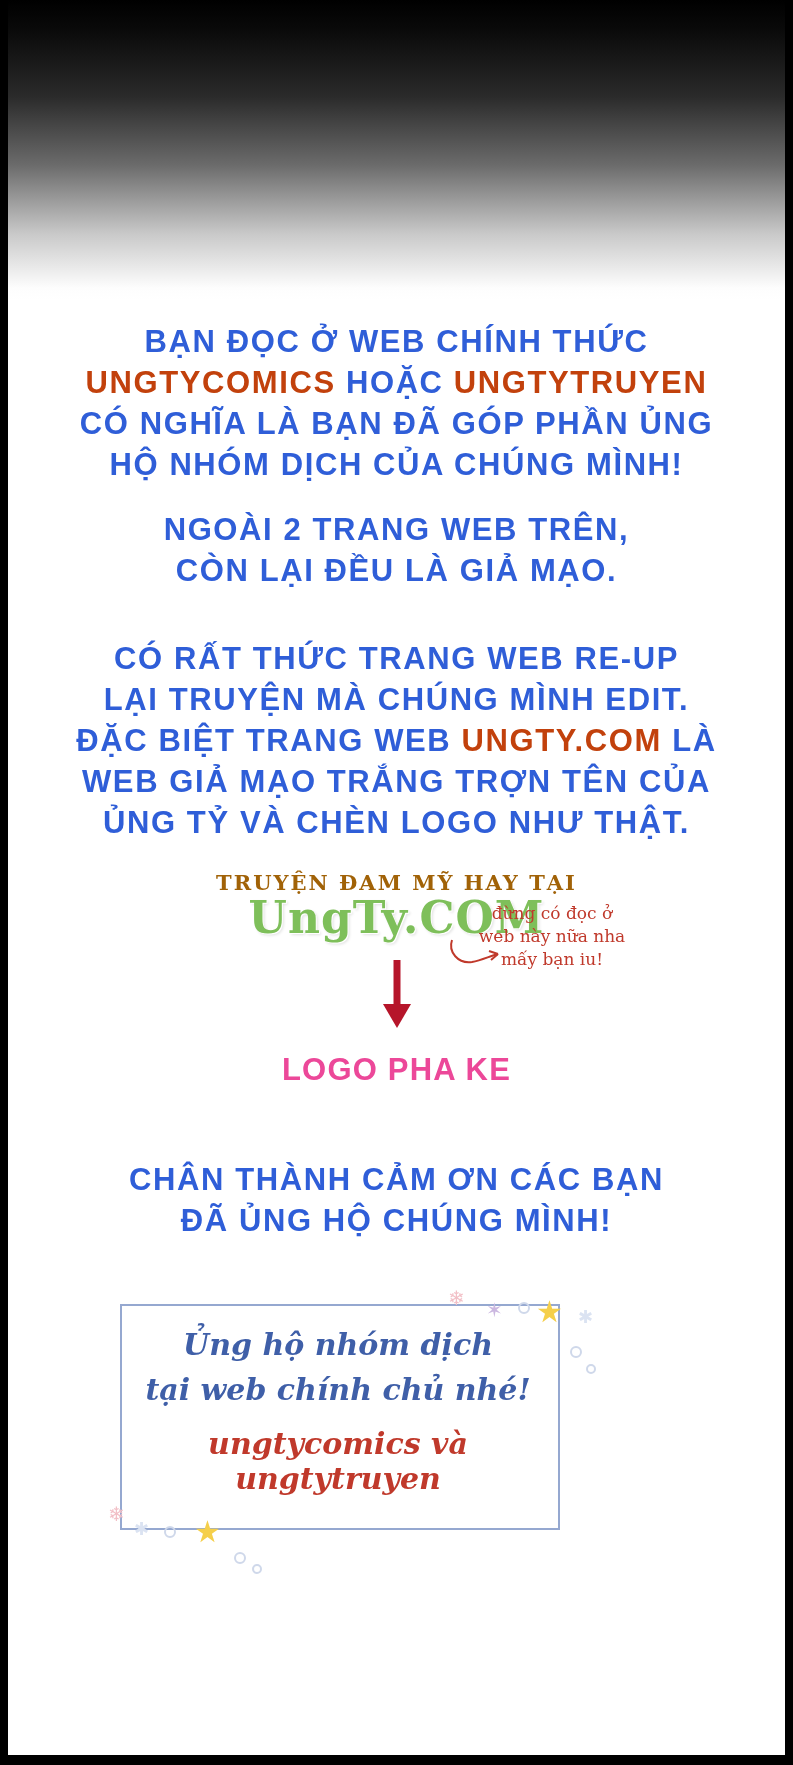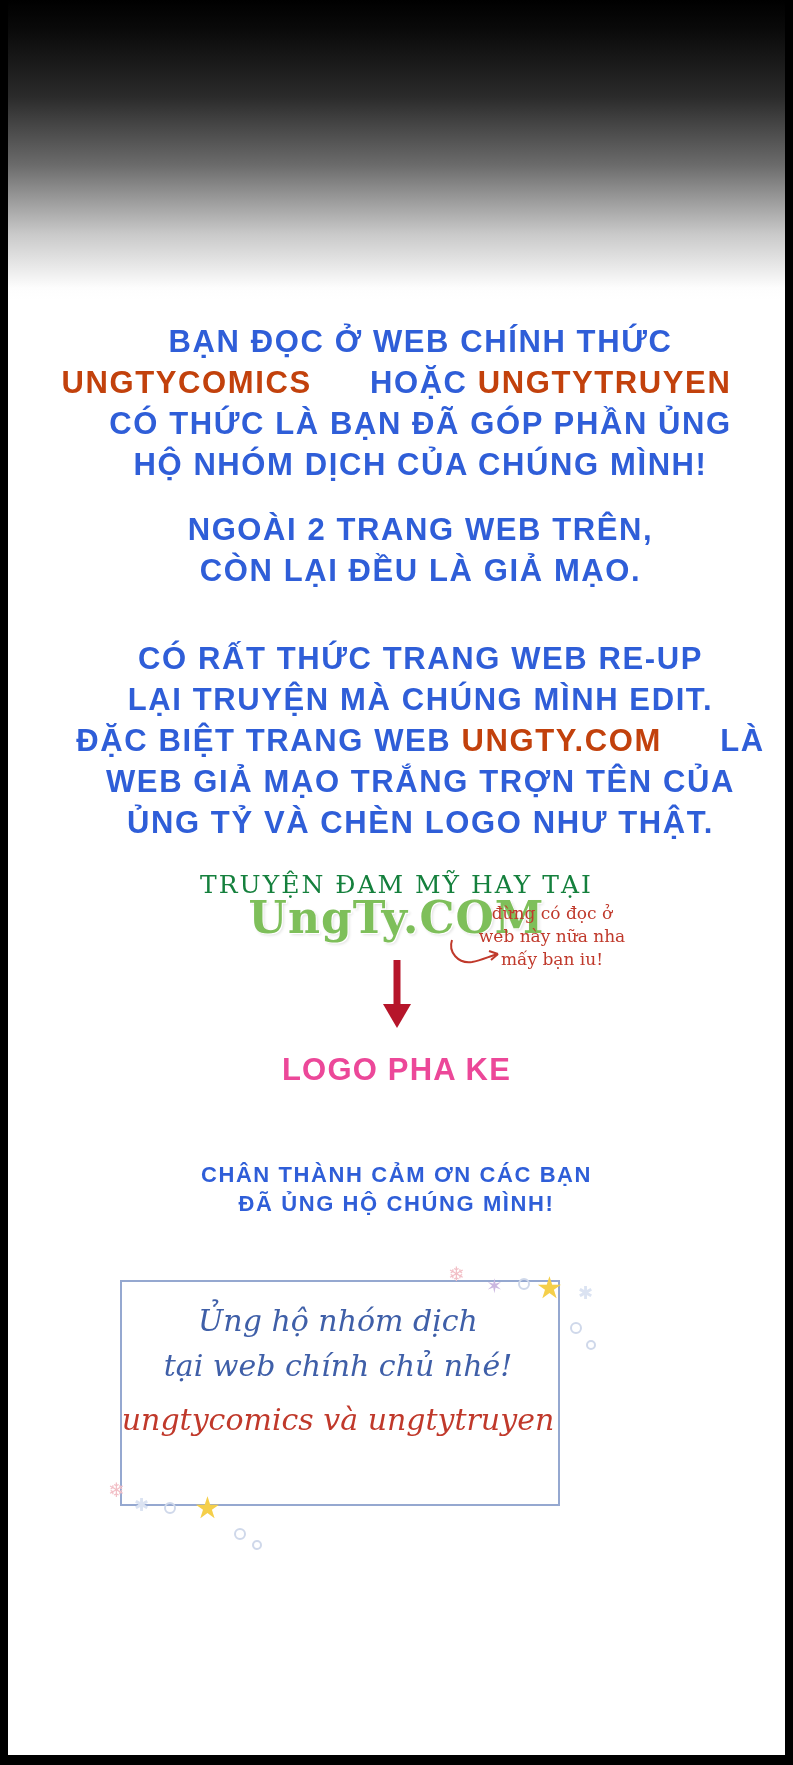--- a/index.html
+++ b/index.html
@@ -52,21 +52,21 @@
     width: 777px;
   }
 
   
   .block {
     text-align: center;
     letter-spacing: 1.6px;
     line-height: 1.32;
     font-weight: bold;
   }
-  .blue  { color: #2f5ed8; padding-left: 48px; }
+  .blue  { color: #2f5ed8; }
   .red   { color: #c2410c; }
 
   .b1 {
     font-size: 31px;
     margin-top: 22px;
   }
   .b1 .line { white-space: nowrap; }
   .b2 {
     font-size: 31px;
     margin-top: 24px;
@@ -82,23 +82,24 @@
     height: 240px;
     margin-top: 18px;
   }
   .logo-sub {
     position: absolute;
     left: 0;
     right: 0;
     top: 8px;
     text-align: center;
     font-family: "DejaVu Serif", serif;
-    font-size: 25px;
+    font-size: 21px;
     letter-spacing: 2px;
-    color: #15803d;
+    color: #a16207;
+    font-weight: bold;
   }
   .logo-main {
     position: absolute;
     left: 0;
     right: 0;
     top: 30px;
     text-align: center;
     font-family: "DejaVu Serif", serif;
     font-size: 44px;
     font-weight: bold;
@@ -136,21 +137,21 @@
     top: 190px;
     text-align: center;
     font-size: 31px;
     font-weight: bold;
     letter-spacing: 1.2px;
     color: #ec4899;
   }
 
   .thanks {
     text-align: center;
-    font-size: 22px;
+    font-size: 31px;
     font-weight: bold;
     letter-spacing: 1.6px;
     line-height: 1.32;
     color: #2f5ed8;
     margin-top: 58px;
   }
 
   
   .card-wrap {
     position: relative;
@@ -166,20 +167,21 @@
     border: 2px solid #95a8d0;
   }
   .card-text {
     position: absolute;
     left: 112px;
     top: 36px;
     width: 436px;
     text-align: center;
     font-family: "DejaVu Serif", serif;
     font-style: italic;
+    font-weight: bold;
   }
   .card-text .l1, .card-text .l2 {
     color: #3f5fa8;
     font-size: 30px;
     line-height: 1.5;
   }
   .card-text .l3 {
     color: #c0392b;
     font-size: 30px;
     margin-top: 14px;
@@ -217,21 +219,21 @@
   <div class="edge-right"></div>
   <div class="edge-bottom"></div>
 
   <div class="content">
 
     <div class="block b1">
       <div class="line blue">BẠN ĐỌC Ở WEB CHÍNH THỨC</div>
       <div class="line">
         <span class="red">UNGTYCOMICS </span><span class="blue">HOẶC </span><span class="red">UNGTYTRUYEN</span>
       </div>
-      <div class="line blue">CÓ THỨC LÀ BẠN ĐÃ GÓP PHẦN ỦNG</div>
+      <div class="line blue">CÓ NGHĨA LÀ BẠN ĐÃ GÓP PHẦN ỦNG</div>
       <div class="line blue">HỘ NHÓM DỊCH CỦA CHÚNG MÌNH!</div>
     </div>
 
     <div class="block b2">
       <div class="line blue">NGOÀI 2 TRANG WEB TRÊN,</div>
       <div class="line blue">CÒN LẠI ĐỀU LÀ GIẢ MẠO.</div>
     </div>
 
     <div class="block b3">
       <div class="line blue">CÓ RẤT THỨC TRANG WEB RE-UP</div>

